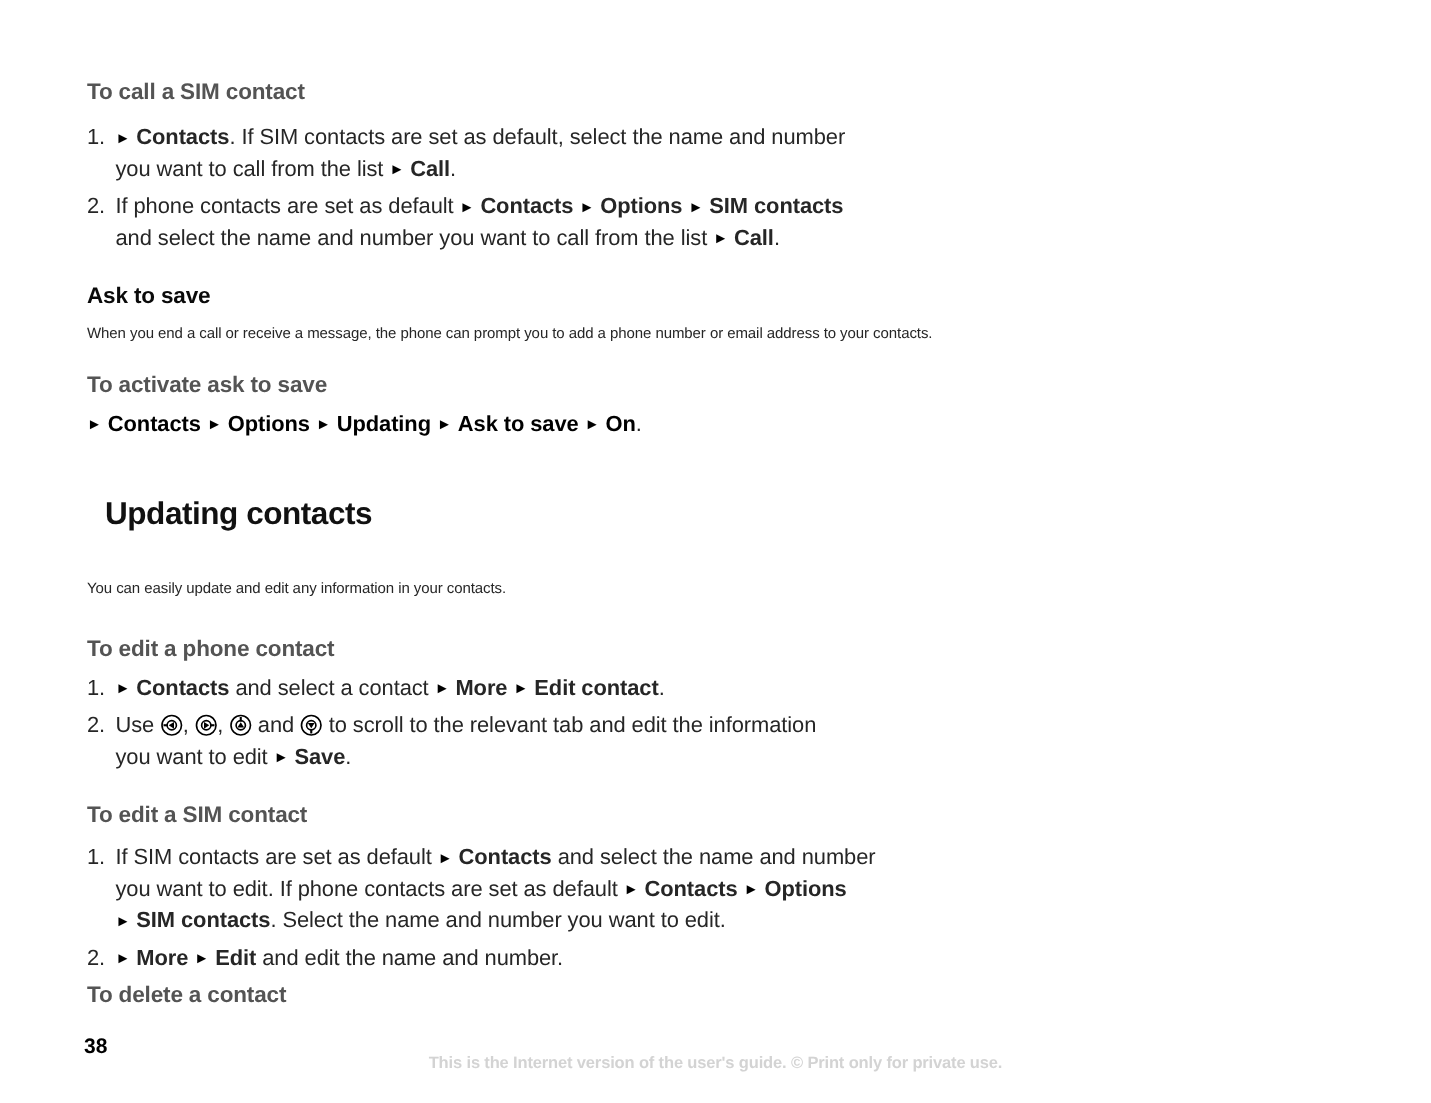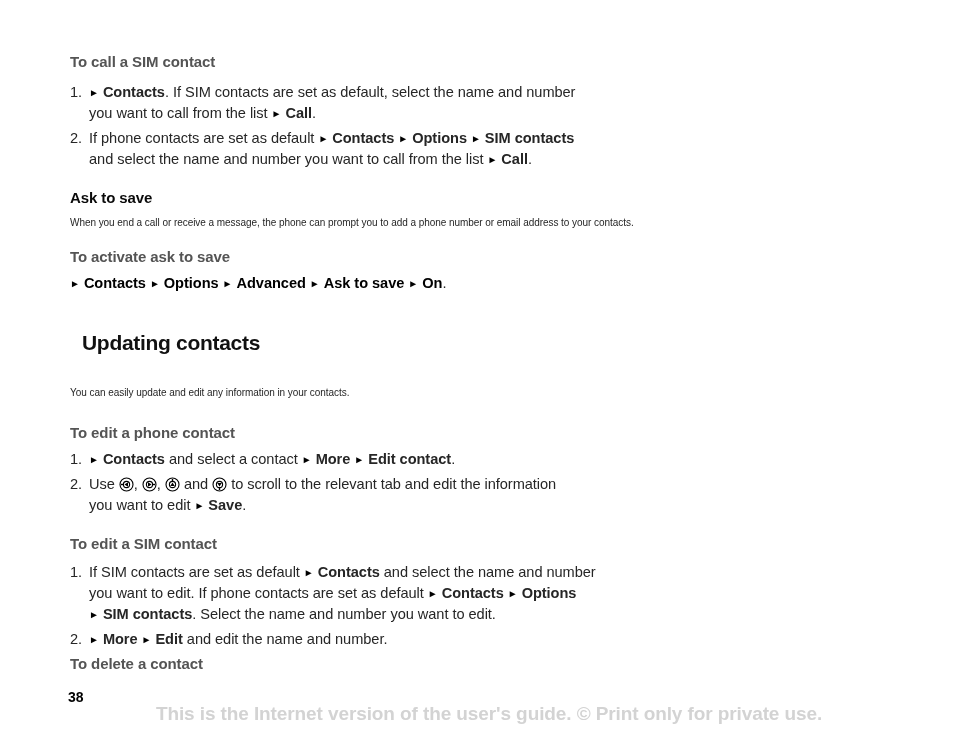--- a/index.html
+++ b/index.html
@@ -11,21 +11,21 @@
     width: 954px;
     height: 735px;
     position: relative;
     font-family: "Liberation Sans", sans-serif;
     color: #000000;
     overflow: hidden;
   }
 
   .page {
     position: absolute;
-    left: 12px; top: 0;
+    left: 0; top: 0;
     width: 894px;
     height: 735px;
   }
 
   .content {
     position: absolute;
     left: 58px;
     top: 52px;
     width: 620px;
   }
@@ -149,21 +149,21 @@
     color: #000000;
     letter-spacing: 0px;
     text-align: right;
   }
   .footer-note {
     position: absolute;
     left: 0;
     top: 703px;
     width: 954px;
     text-align: center;
-    font-size: 19px;
+    font-size: 11px;
     font-weight: bold;
     color: #d3d3d3;
     letter-spacing: -0.1px;
   }
 </style>
 </head>
 <body>
 
 <div class="page">
 
@@ -213,21 +213,21 @@
     <h3 class="proc-heading">To activate ask to save</h3>
 
     <div class="sp-6"></div>
 
     <p class="cmdline">
       <span class="tri">►</span>
       <b>Contacts</b>
       <span class="tri">►</span>
       <b>Options</b>
       <span class="tri">►</span>
-      <b>Advanced</b>
+      <b>Updating</b>
       <span class="tri">►</span>
       <b>Ask to save</b>
       <span class="tri">►</span>
       <b>On</b><span>.</span>
     </p>
 
     <div class="sp-24"></div>
 
     <h2 class="section-heading">Updating contacts</h2>
 

